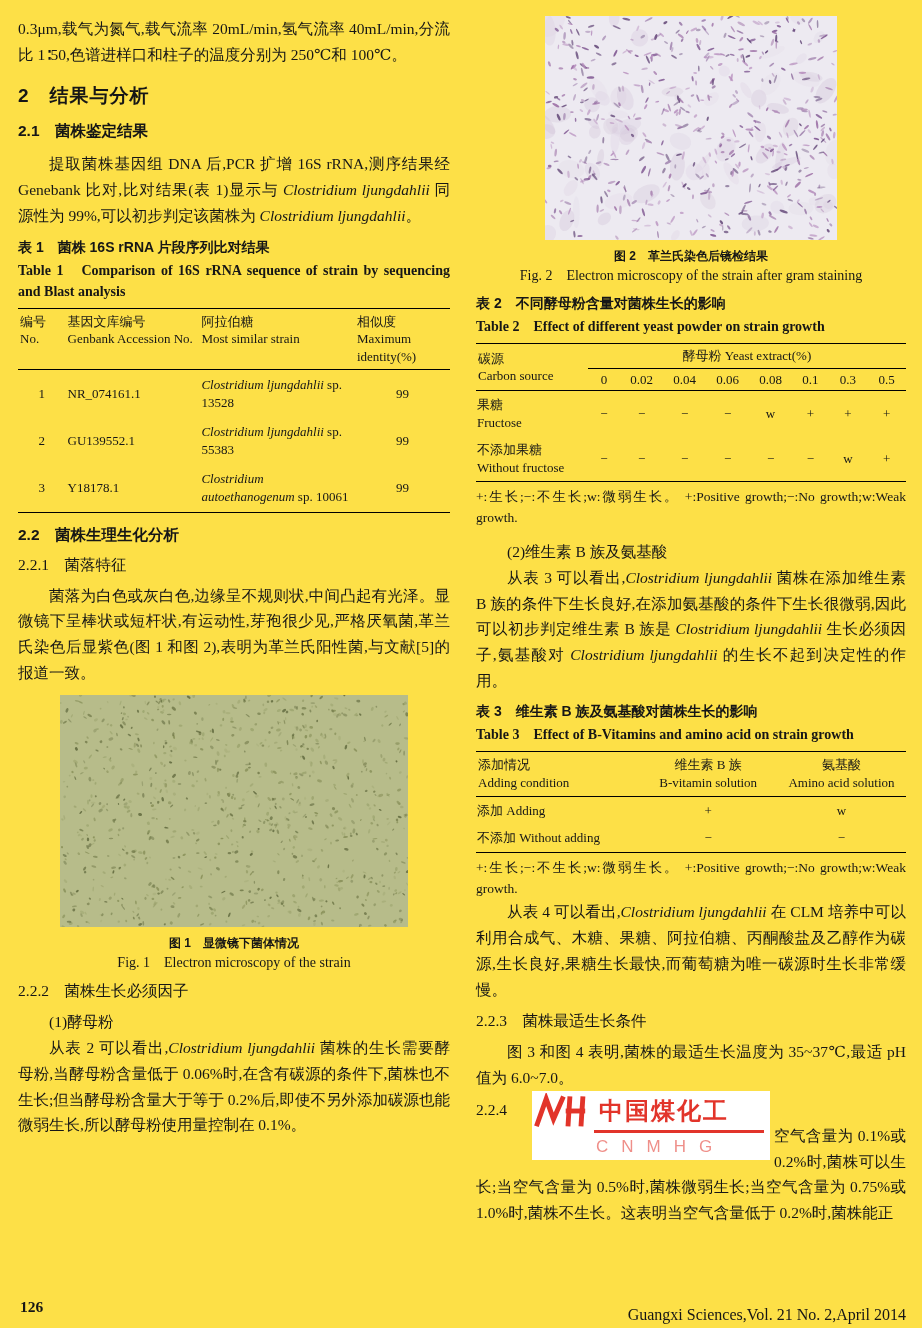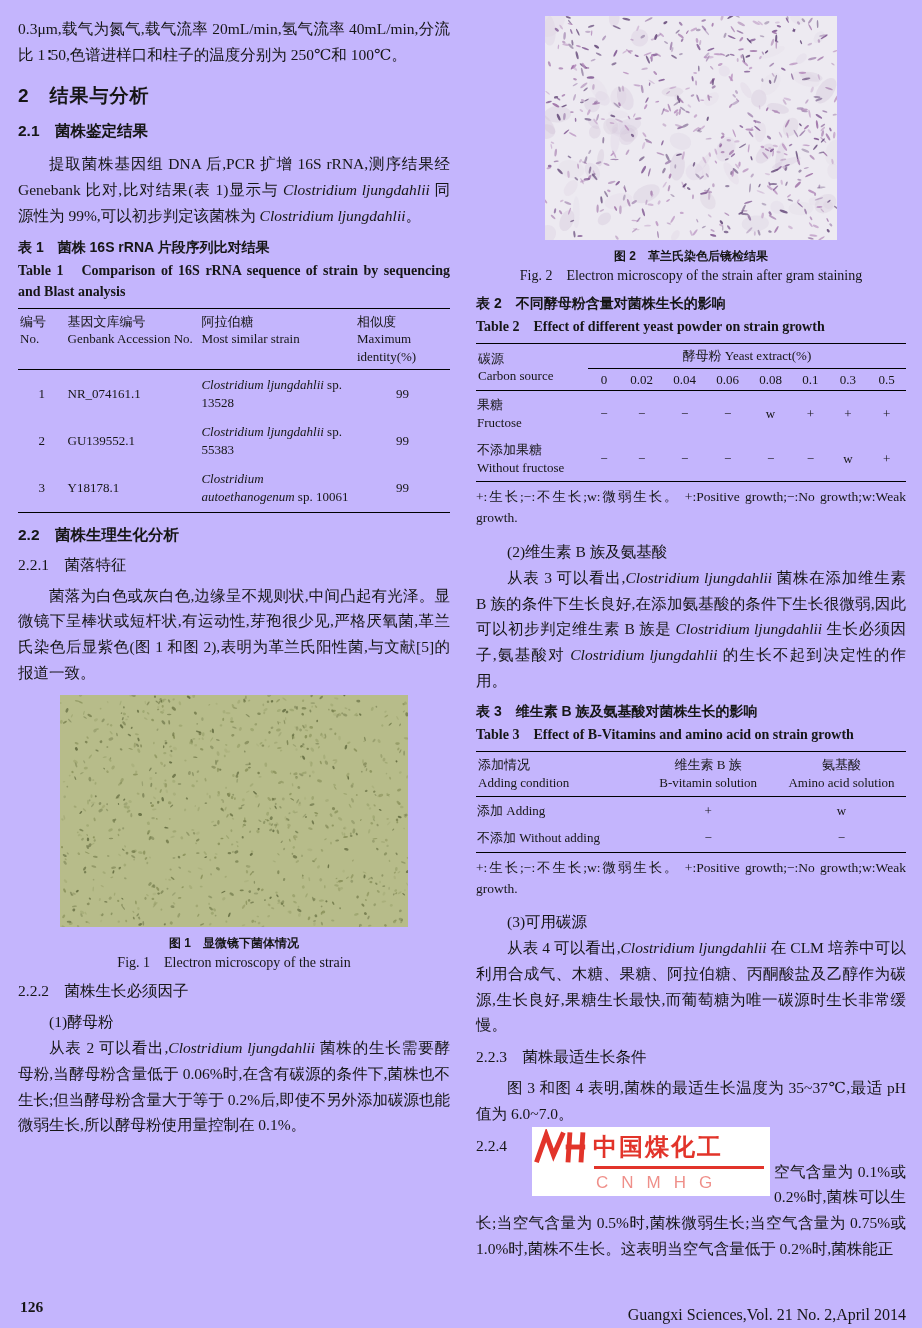--- a/index.html
+++ b/index.html
@@ -1,17 +1,17 @@
 <!DOCTYPE html>
 <html><head>
 <meta charset="utf-8">
 <style>
   * { box-sizing: border-box; }
   html,body { margin:0; padding:0; background:#ffffff; }
-  .page { position:relative; width:922px; height:1328px; background:#c4b5fd; overflow:hidden;
+  .page { position:relative; width:922px; height:1328px; background:#fde047; overflow:hidden;
           font-family:"Liberation Serif","DejaVu Serif",serif; color:#161616; }
   .col { position:absolute; top:16px; }
   .col-left  { left:18px;  width:432px; }
   .col-right { left:476px; width:430px; }
 
   p.body { margin:0; font-size:15.5px; line-height:1.66; text-align:justify; }
   .indent { text-indent:2em; }
   .it { font-style:italic; }
   .blk { display:block; }
 
@@ -46,21 +46,21 @@
                font-weight:bold; font-size:12px; margin-top:4px; }
   .figcap-en { text-align:center; font-size:14px; margin:2px 0 6px; }
 
   .footer-left  { position:absolute; left:20px;  bottom:12px; font-size:15.5px;font-weight:bold; }
   .footer-right { position:absolute; right:16px; bottom:4px; font-size:16px; }
 
   
   .sec224 { position:relative; margin-top:10px; }
   .h224-line { font-size:15.5px; margin-bottom:4px; }
   .wm { position:absolute; left:56px; top:-10px; width:238px; background:#fff; z-index:3; padding:2px 2px 3px; }
-  .wm-top { display:flex; align-items:center; gap:7px; }
+  .wm-top { display:flex; align-items:center; gap:13px; }
   .wm-logo { width:52px; height:36px; flex:0 0 auto; }
   .wm-zh { font-family:"Liberation Sans","DejaVu Sans",sans-serif; font-weight:bold;
            color:#e2342a; font-size:24px; letter-spacing:2px; white-space:nowrap; }
   .wm-rule { height:3px; background:#e2342a; margin:1px 4px 4px 60px; }
   .wm-en { font-family:"Liberation Sans","DejaVu Sans",sans-serif; color:#e2342a; opacity:.55;
            font-size:17px; letter-spacing:13px; padding-left:62px; white-space:nowrap; }
   .wm-clear { float:left; width:298px; height:32px; }
 </style>
 </head>
 <body>
@@ -1762,21 +1762,20 @@
           <td class="center">−</td>
           <td class="center">−</td>
         </tr>
       </tbody>
     </table>
     <p class="tnote">
       <span>+:生长;−:不生长;w:微弱生长。</span>
       <span>+:Positive growth;−:No growth;w:Weak growth.</span>
     </p>
 
-    <p class="body indent" style="margin-top:10px;">(3)可用碳源</p>
     <p class="body indent"><span>从表 4 可以看出,</span><span class="it">Clostridium ljungdahlii</span><span> 在 CLM 培养中可以利用合成气、木糖、果糖、阿拉伯糖、丙酮酸盐及乙醇作为碳源,生长良好,果糖生长最快,而葡萄糖为唯一碳源时生长非常缓慢。</span></p>
 
     <div class="h-kai">2.2.3　菌株最适生长条件</div>
     <p class="body indent">图 3 和图 4 表明,菌株的最适生长温度为 35~37℃,最适 pH 值为 6.0~7.0。</p>
 
     <div class="sec224">
       <div class="h224-line">2.2.4</div>
 
       <div class="wm">
         <div class="wm-top">

